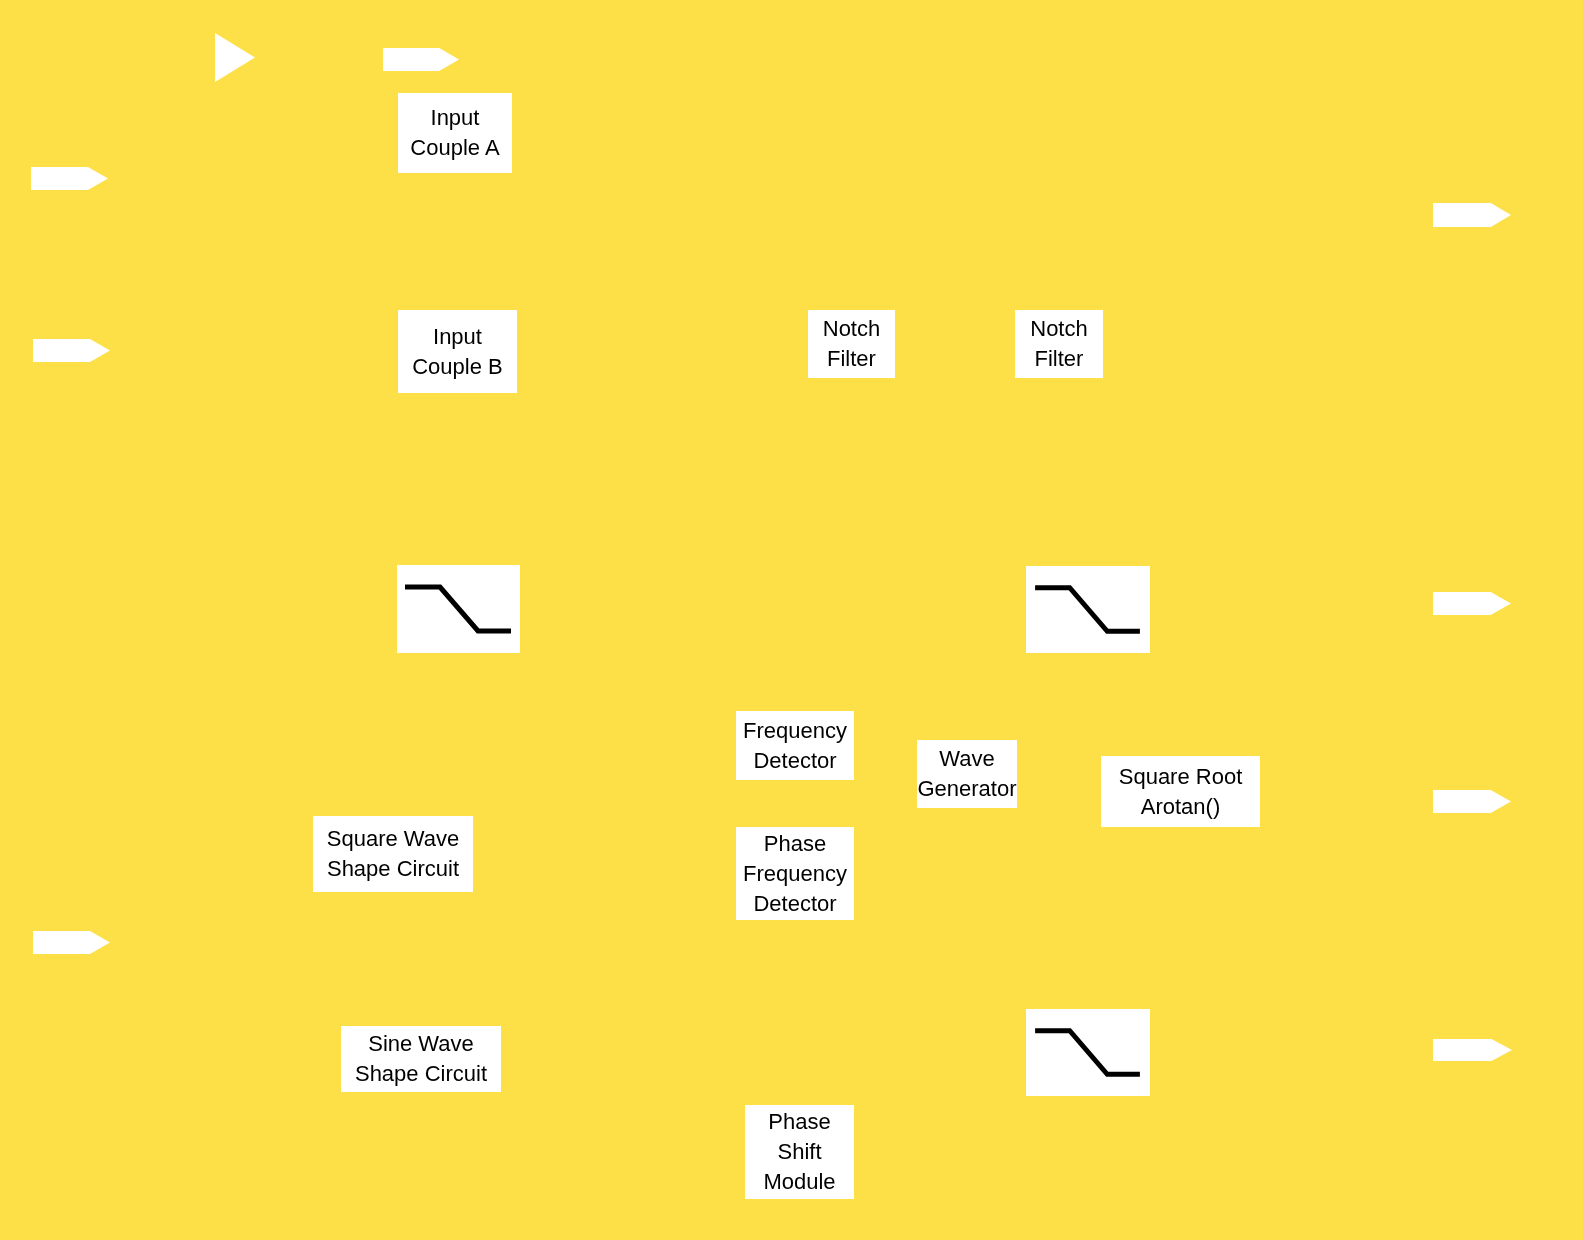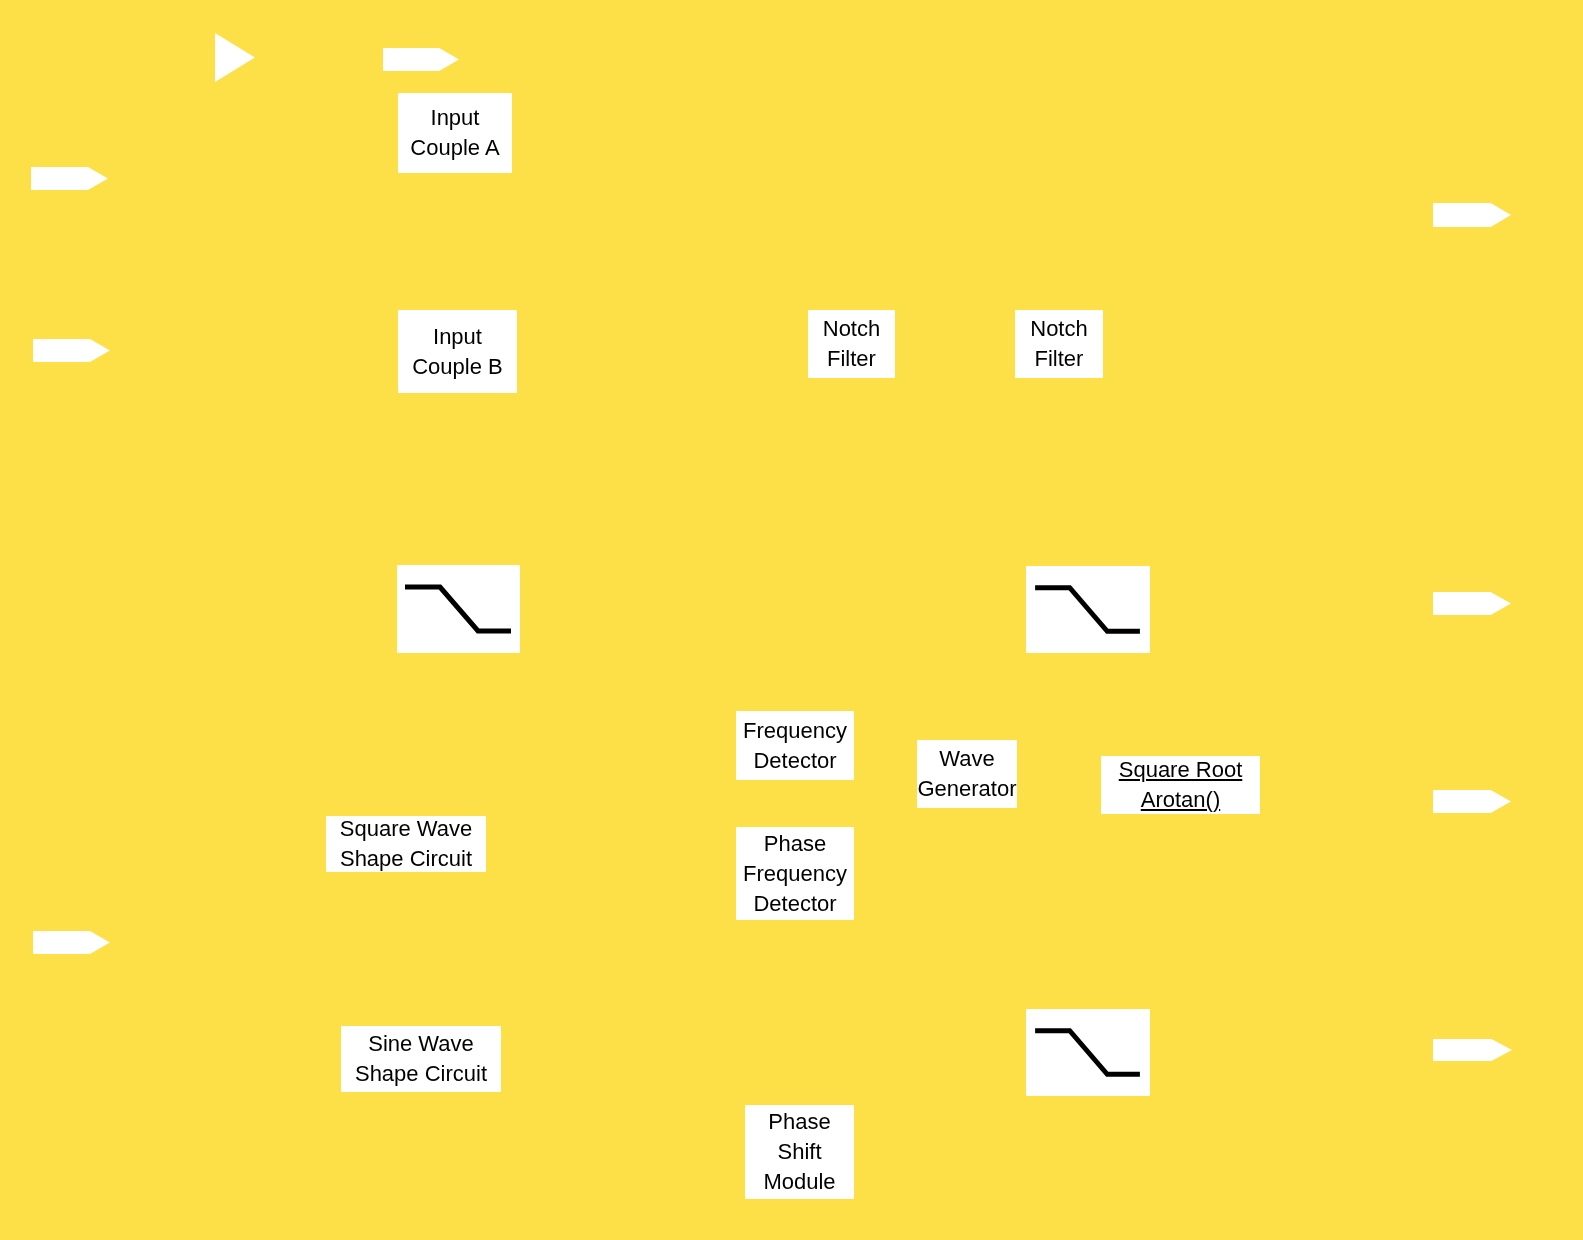--- a/index.html
+++ b/index.html
@@ -102,32 +102,32 @@
   <div class="box" style="left:736px;top:711px;width:118px;height:69px;">
     <span class="label">Frequency
 Detector</span>
   </div>
 
   <div class="box" style="left:917px;top:740px;width:100px;height:68px;">
     <span class="label">Wave
 Generator</span>
   </div>
 
-  <div class="box" style="left:1101px;top:756px;width:159px;height:58px;text-decoration:underline;">
+  <div class="box" style="left:1101px;top:756px;width:159px;height:71px;">
     <span class="label">Square Root
 Arotan()</span>
   </div>
 
   <div class="box" style="left:736px;top:827px;width:118px;height:93px;">
     <span class="label">Phase
 Frequency
 Detector</span>
   </div>
 
-  <div class="box" style="left:313px;top:816px;width:160px;height:56px;margin-left:13px;">
+  <div class="box" style="left:313px;top:816px;width:160px;height:76px;">
     <span class="label">Square Wave
 Shape Circuit</span>
   </div>
 
   <div class="box" style="left:313px;top:1026px;width:160px;height:66px;margin-left:28px;">
     <span class="label">Sine Wave
 Shape Circuit</span>
   </div>
 
   <div class="lowpass" style="left:1026px;top:1009px;width:124px;height:87px;">

